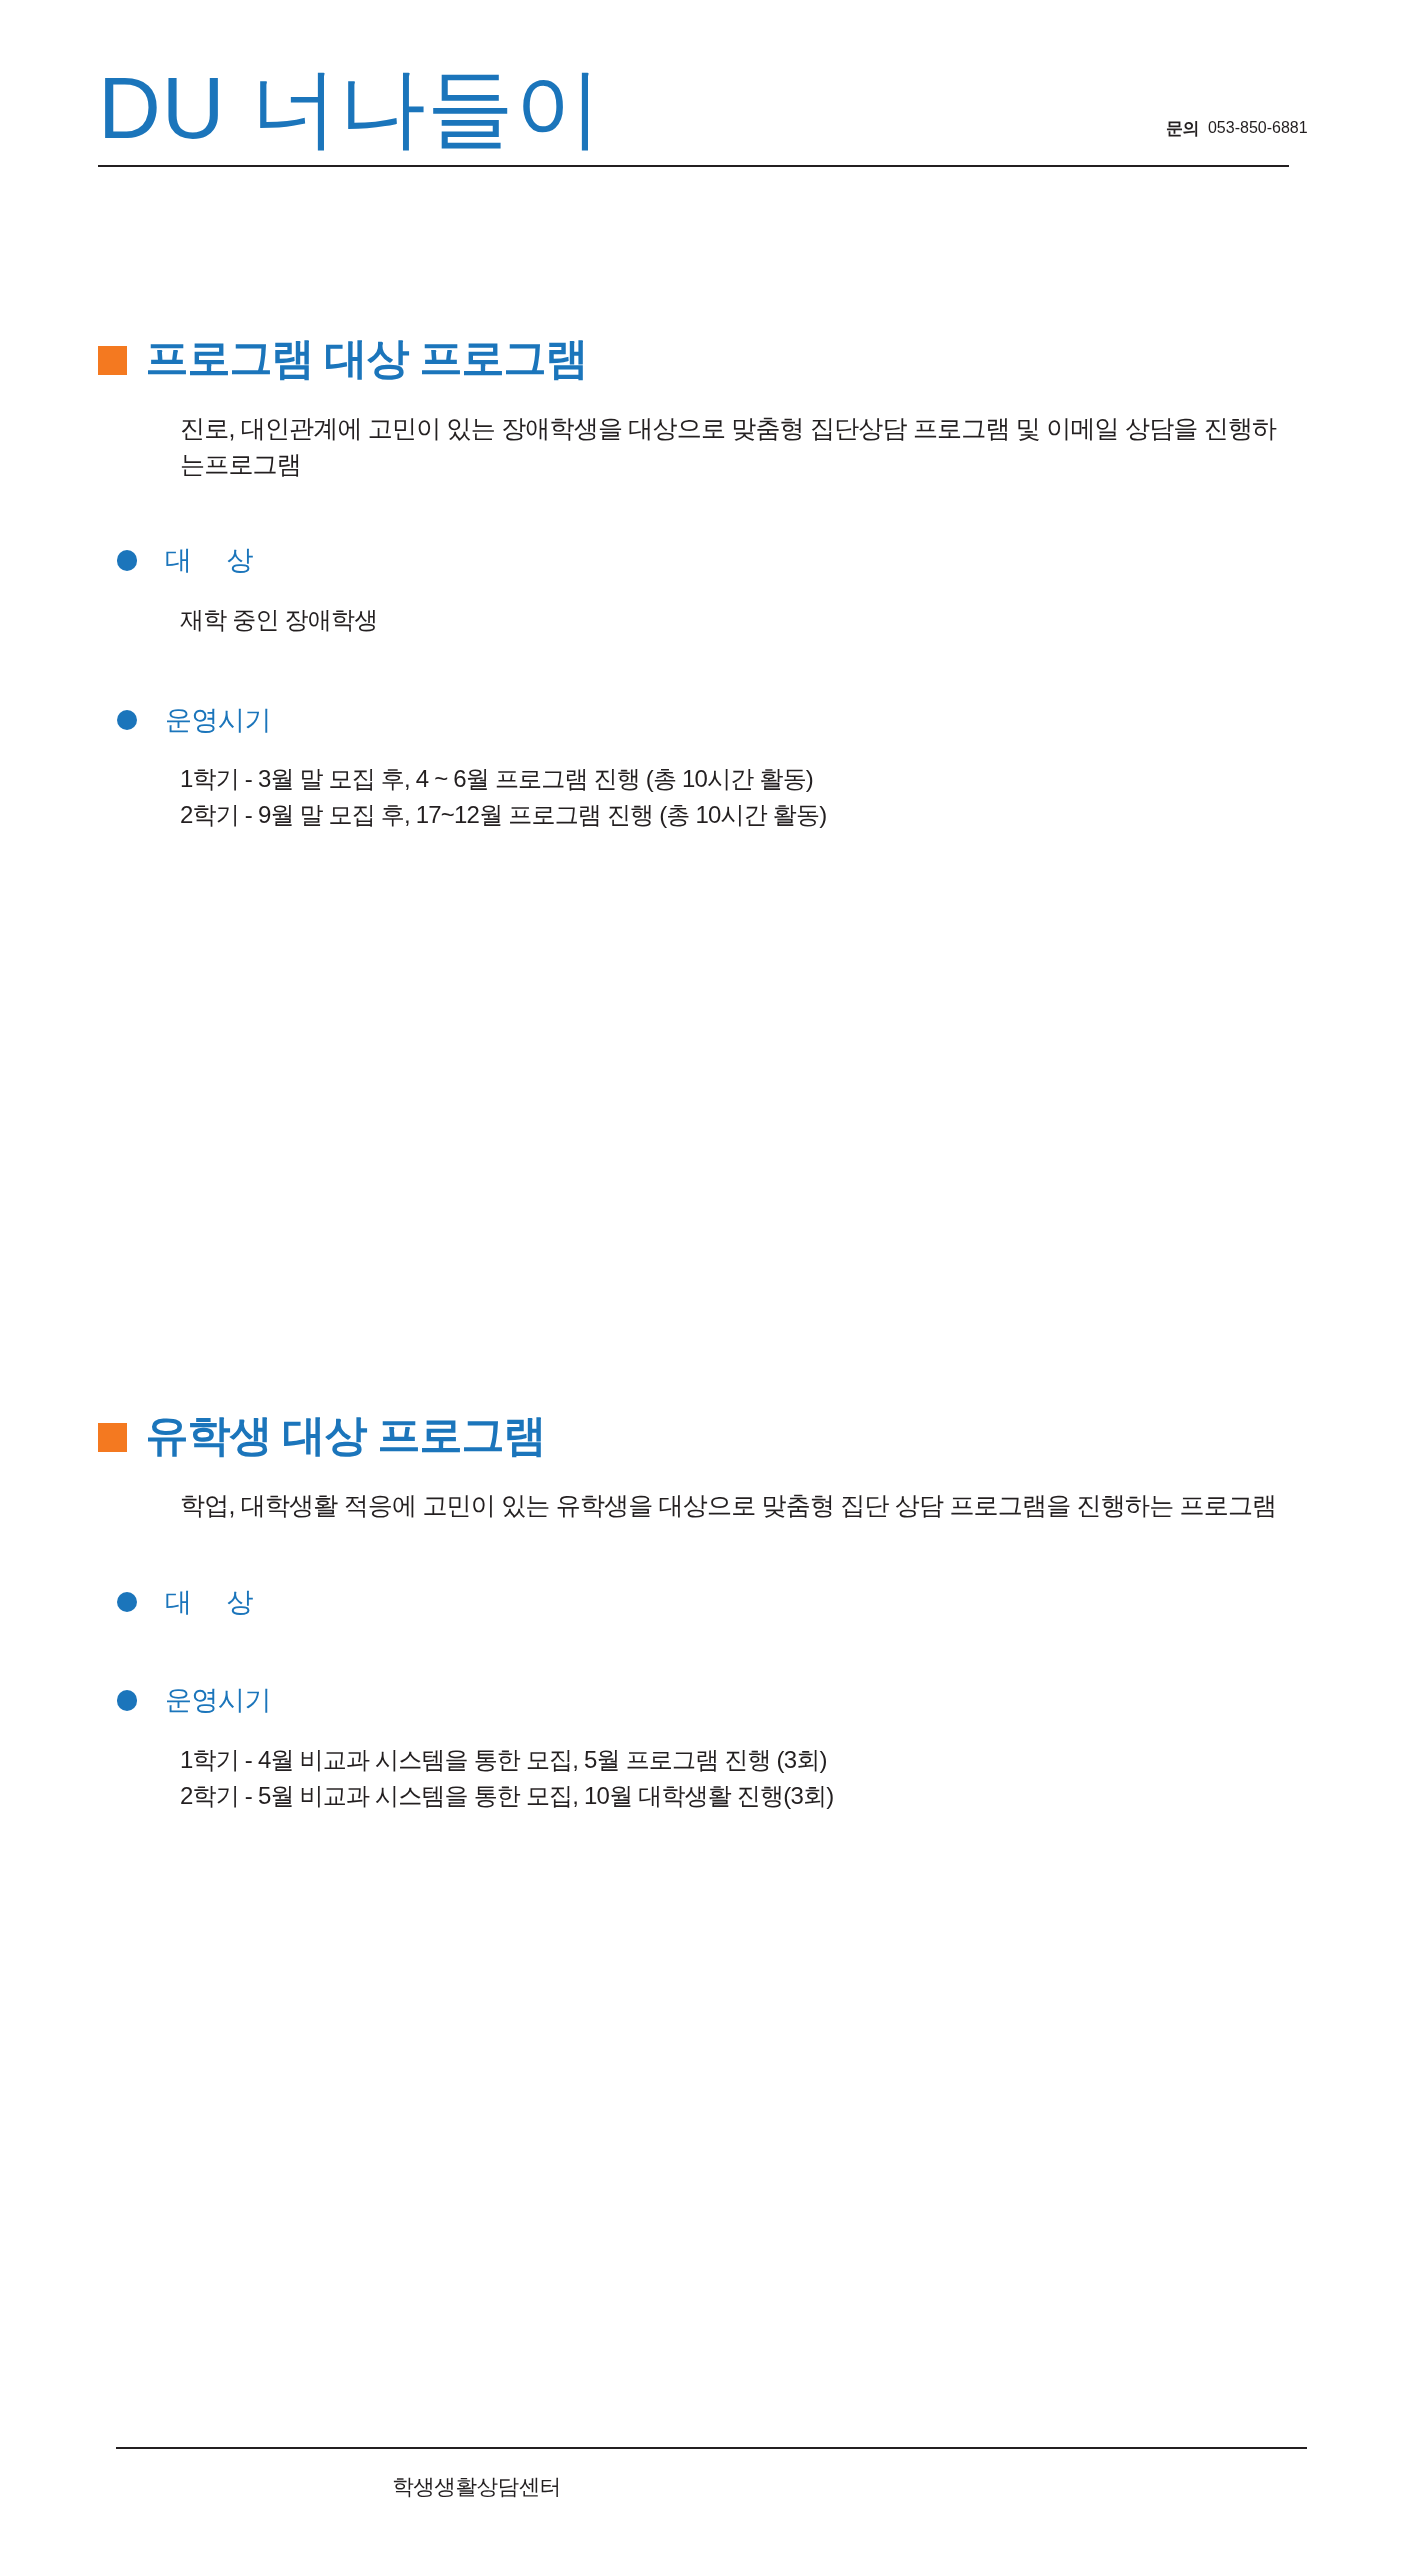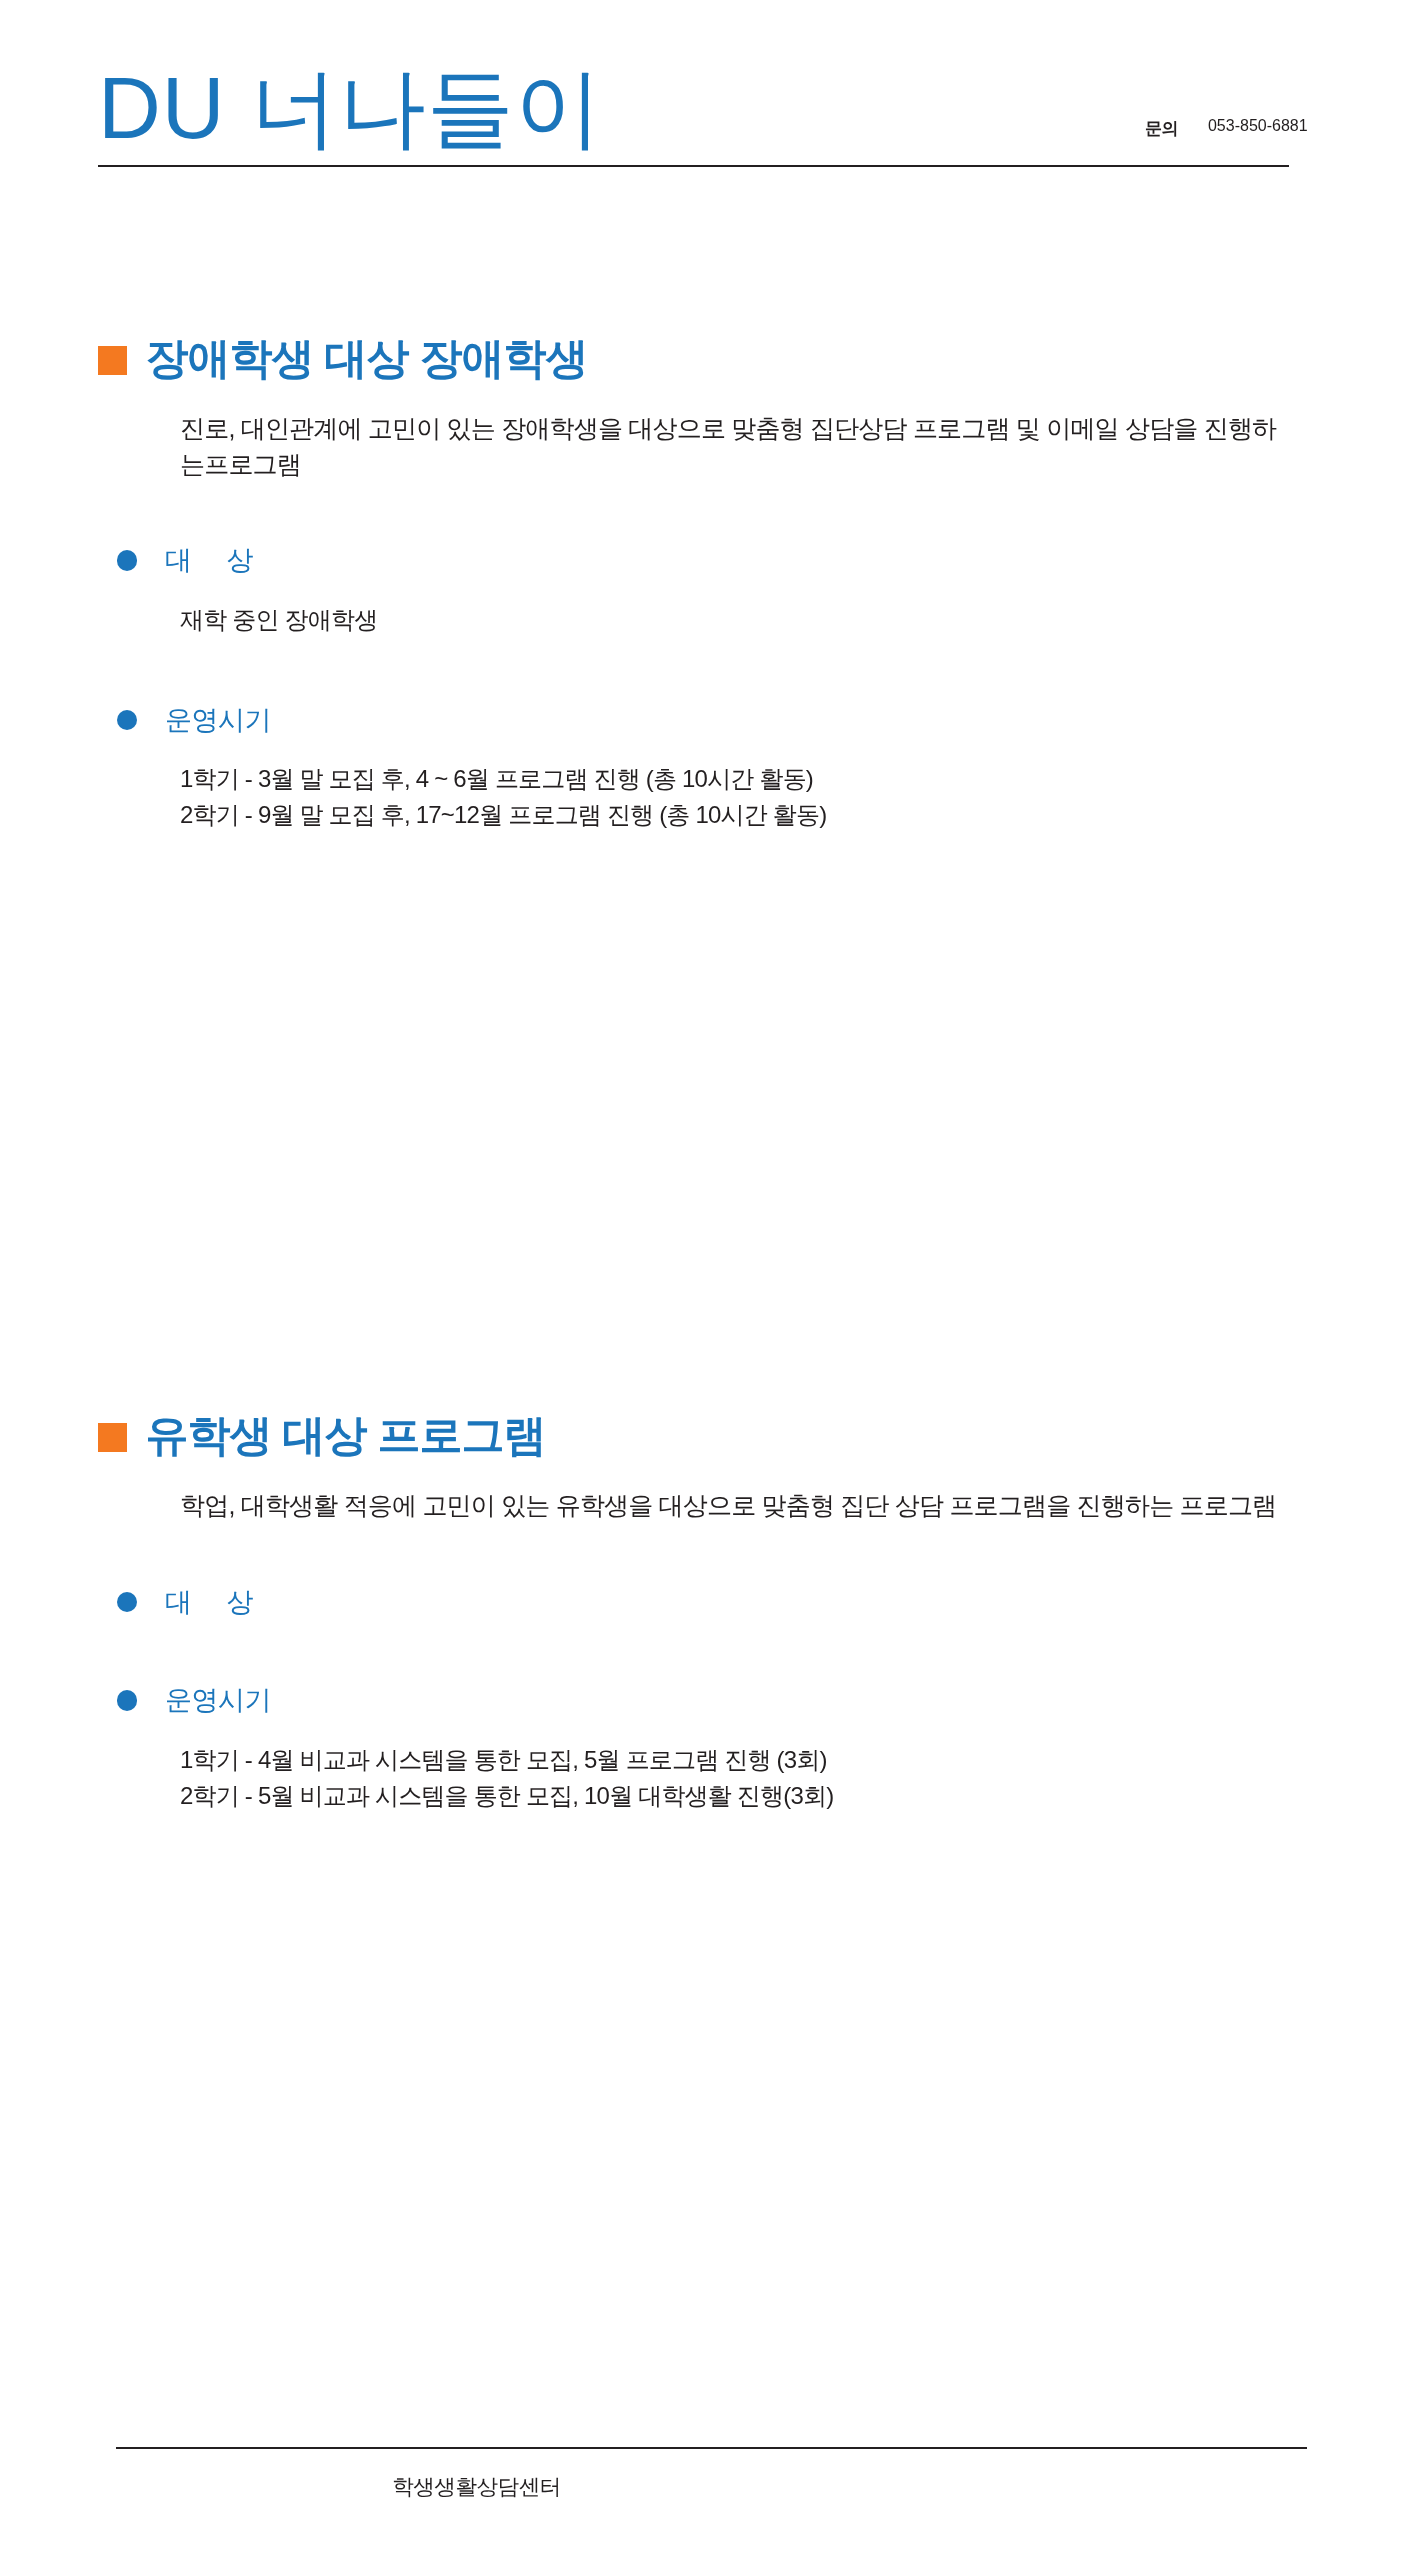--- a/index.html
+++ b/index.html
@@ -37,22 +37,22 @@
   .brand-title {
     font-size: 87px;
     line-height: 1.05;
     font-weight: 400;
     color: #1b75bb;
     letter-spacing: 1px;
     white-space: nowrap;
   }
   .contact-block {
     display: flex;
-    align-items: flex-start;
-    gap: 30px;
+    align-items: center;
+    gap: 9px;
     padding-bottom: 13.4px;
     margin-right: 14.4px;
   }
   .contact-label {
     font-size: 17px;
     font-weight: 700;
     color: #231f20;
     letter-spacing: -0.5px;
   }
   .contact-number {
@@ -176,21 +176,21 @@
         <span class="contact-label">문의</span>
         <span class="contact-number">053-850-6881</span>
       </div>
     </div>
     <div class="header-rule"></div>
   </div>
 
   <div class="section section-1">
     <div class="section-heading">
       <span class="square-bullet"></span>
-      <span class="section-title">장애학생 대상 장애학생</span>
+      <span class="section-title">프로그램 대상 프로그램</span>
     </div>
     <div class="section-desc">진로, 대인관계에 고민이 있는 장애학생을 대상으로 맞춤형 집단상담 프로그램 및 이메일 상담을 진행하는프로그램</div>
 
     <div class="item-heading gap-first">
       <span class="round-bullet"></span>
       <span class="item-title">대     상</span>
     </div>
     <div class="item-body">
       <span class="line">재학 중인 장애학생</span>
     </div>

